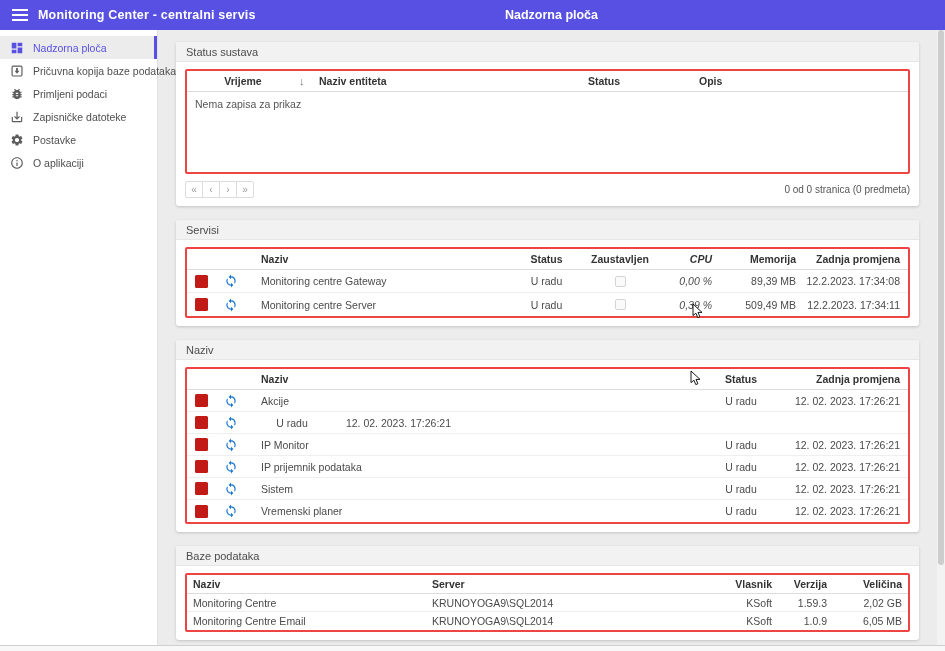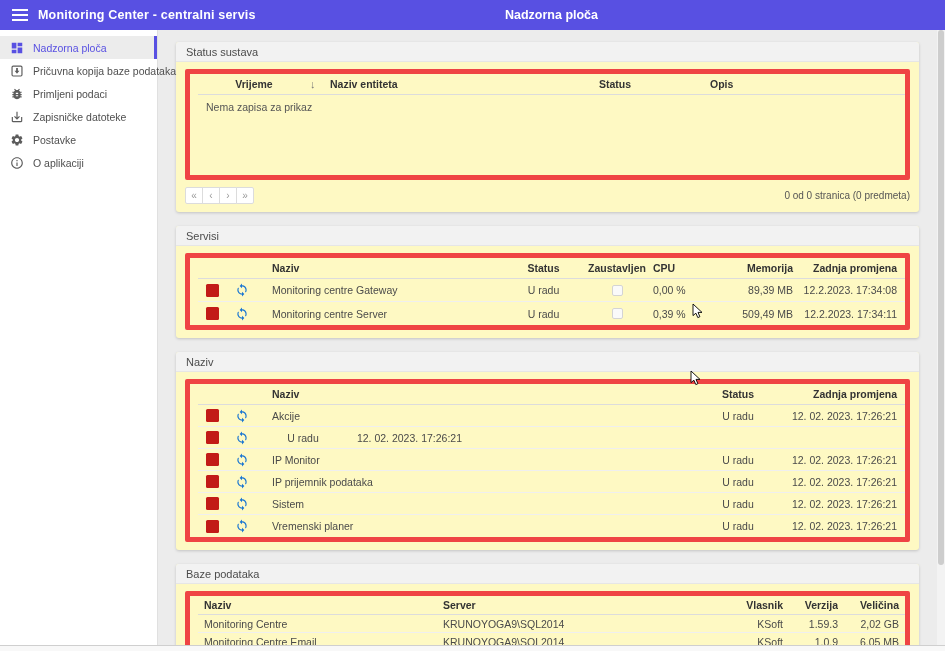--- a/index.html
+++ b/index.html
@@ -27,26 +27,26 @@
     cursor:pointer; color:#4f4f4f; }
   .side-item svg { width:14px; height:14px; flex:0 0 14px; color:#5c5c5c; }
   .side-item .lbl { font-size:10.5px; white-space:nowrap; }
   .side-item.active { background:#ececec; color:var(--accent); border-right:3px solid var(--accent); }
   .side-item.active svg { color:var(--accent); }
 
   
   .main { position:absolute; left:158px; top:30px; right:8px; bottom:6px;
     background:#ececec; padding:12px 18px 0 18px; overflow:hidden; }
 
-  .card { background:#fef9c3; border-radius:3px; box-shadow:0 1px 3px rgba(0,0,0,.18);
+  .card { background:#ffffff; border-radius:3px; box-shadow:0 1px 3px rgba(0,0,0,.18);
     margin-bottom:14px; overflow:hidden; }
   .card-title { height:20px; line-height:20px; background:#f2f2f2; border-bottom:1px solid #e6e6e6;
     padding:0 10px; font-size:11px; color:#4c4c4c; }
   .card-body { padding:7px 9px 8px 9px; }
-  .tbl { border:5px solid #ef4444; border-radius:2px;padding-left:8px; }
+  .tbl { border:2px solid #ef4444; border-radius:2px; }
   .trow, .thead { display:flex; align-items:center; }
   .thead { height:21px; border-bottom:1px solid #dcdcdc; font-weight:bold; color:#333; }
   .trow { border-bottom:1px solid #efefef; }
   .trow:last-child { border-bottom:none; }
   .c { overflow:hidden; white-space:nowrap; }
 
   
   .st-vrijeme { width:112px; text-align:center; }
   .st-arrow { width:20px; text-align:left; color:#777; font-weight:normal; font-size:11px; }
   .st-naziv { width:190px; text-align:left; }
@@ -61,21 +61,21 @@
   .pager-btn:first-child { margin-left:0; border-radius:2px 0 0 2px; }
   .pager-btn:last-child { border-radius:0 2px 2px 0; }
   .pager-info { color:#555; font-size:10px; }
 
   
   .sv-stop { width:28px; display:flex; justify-content:center; }
   .sv-refresh { width:32px; display:flex; justify-content:center; }
   .sv-name { flex:1; padding-left:14px; text-align:left; }
   .sv-status { width:75px; text-align:center; }
   .sv-chk { width:72px; display:flex; justify-content:center; text-align:center; }
-  .sv-cpu { width:68px; padding-right:12px; }
+  .sv-cpu { width:68px; text-align:right; padding-right:12px;font-style:italic; }
   .sv-mem { width:80px; text-align:right; padding-right:8px; }
   .sv-chg { width:104px; text-align:right; padding-right:8px; }
   .svc .trow { height:23px; }
 
   
   .rl-stop { width:28px; display:flex; justify-content:center; }
   .rl-refresh { width:32px; display:flex; justify-content:center; }
   .rl-name { flex:1; padding-left:14px; text-align:left; }
   .rl-status { width:90px; text-align:center; }
   .rl-chg { width:122px; text-align:right; padding-right:8px; }

